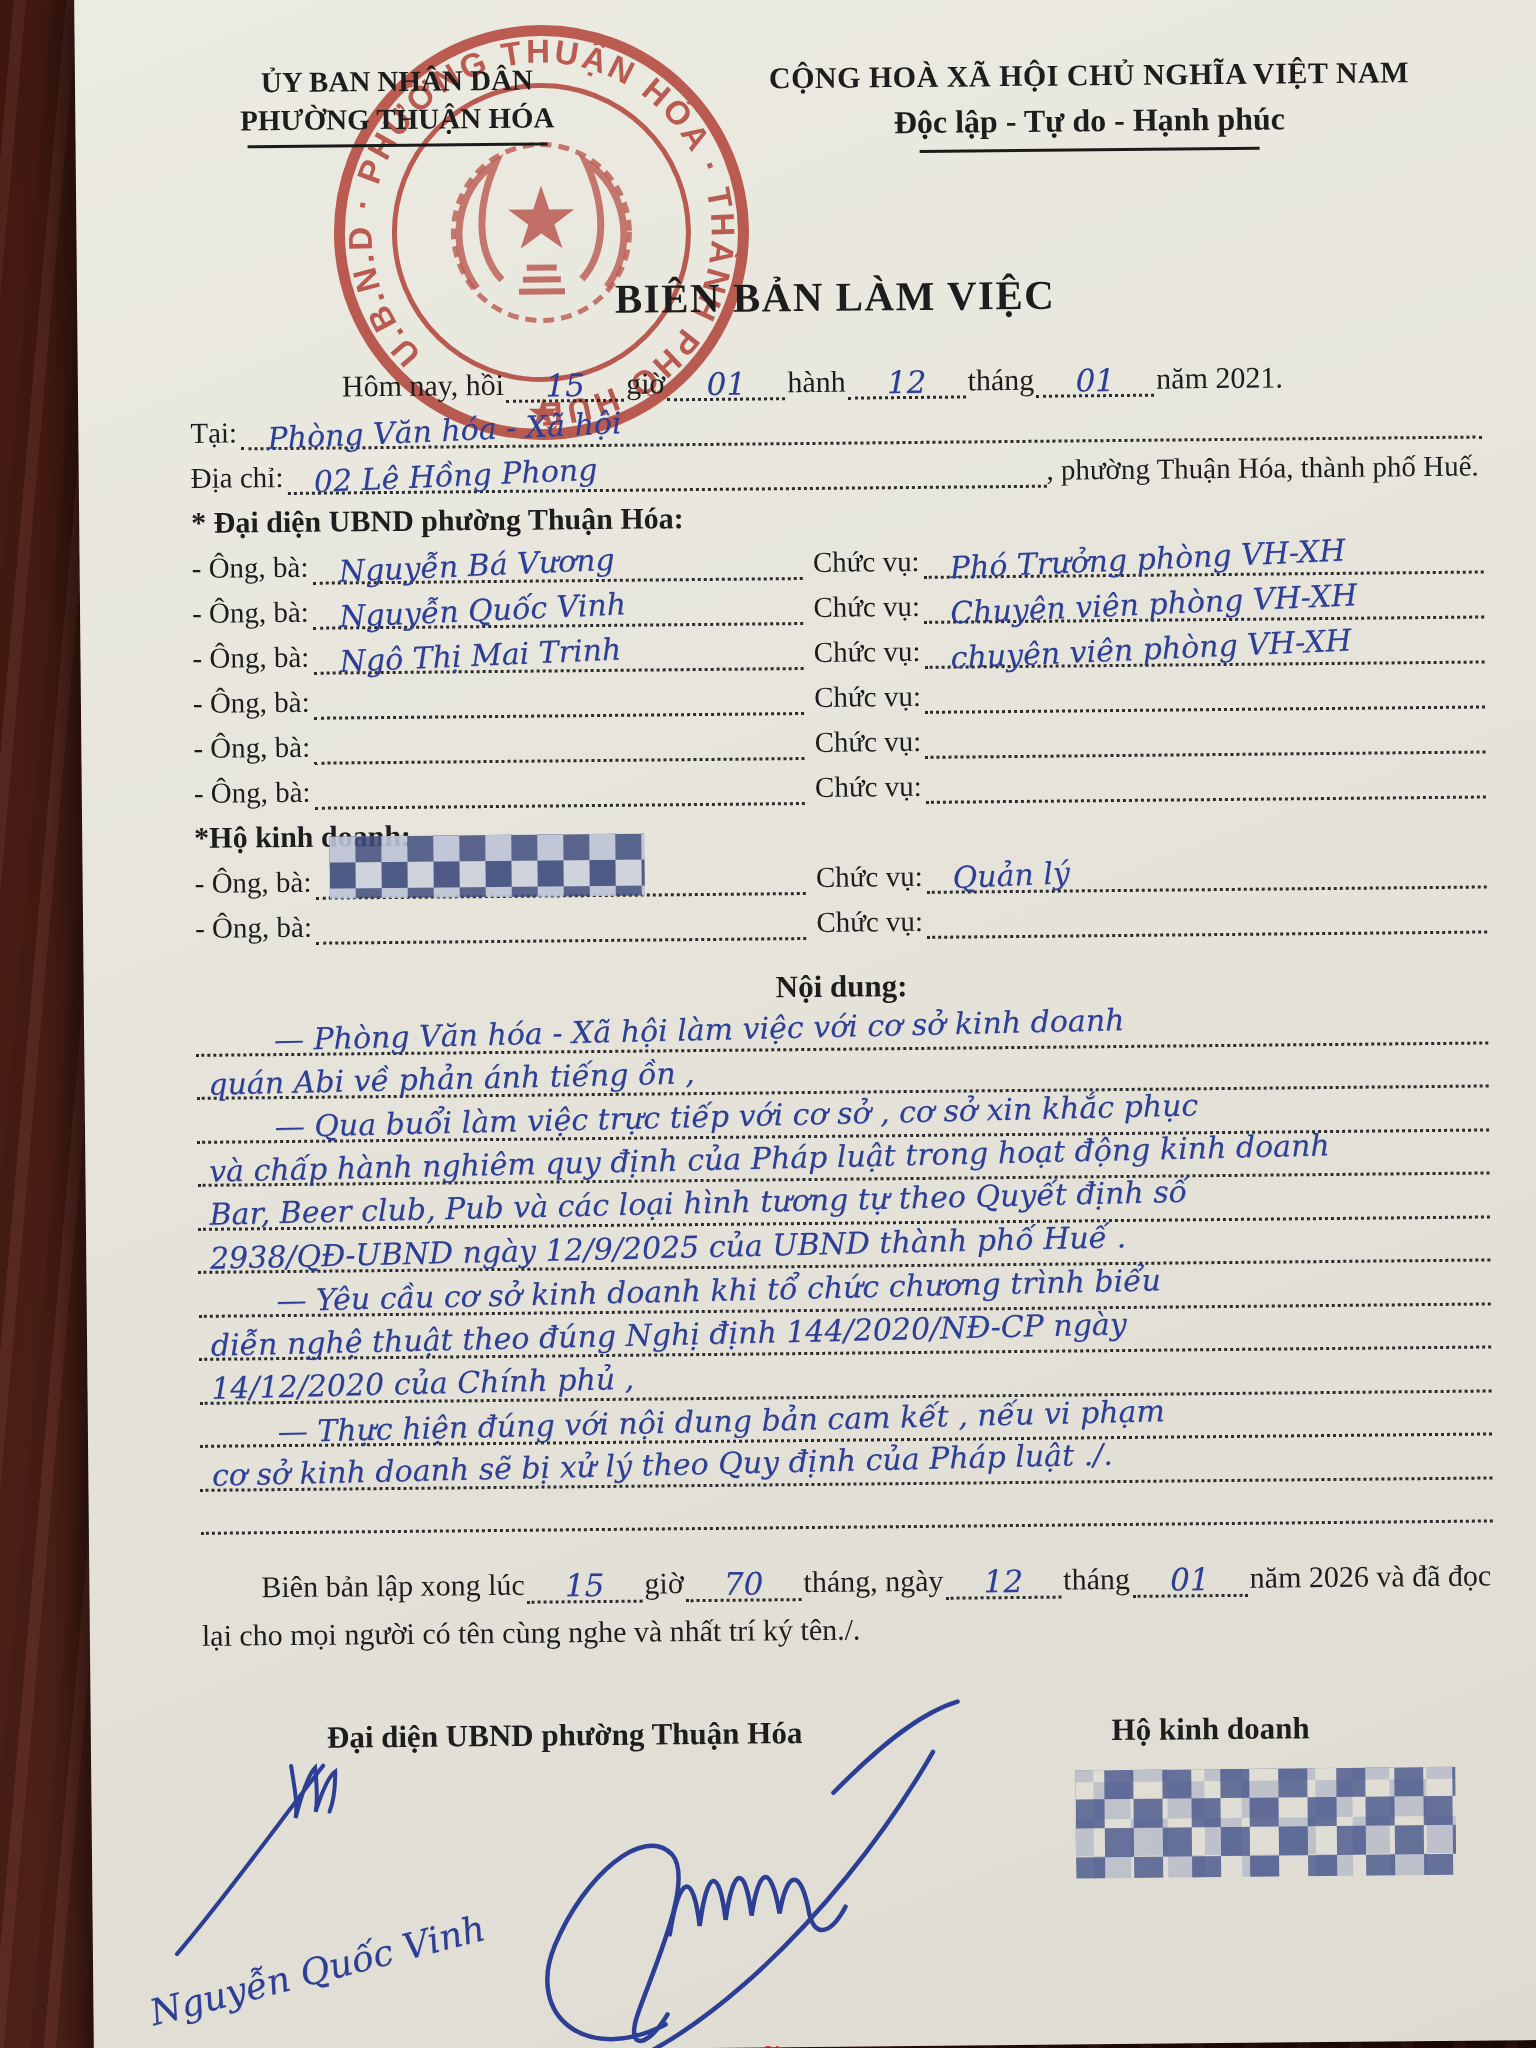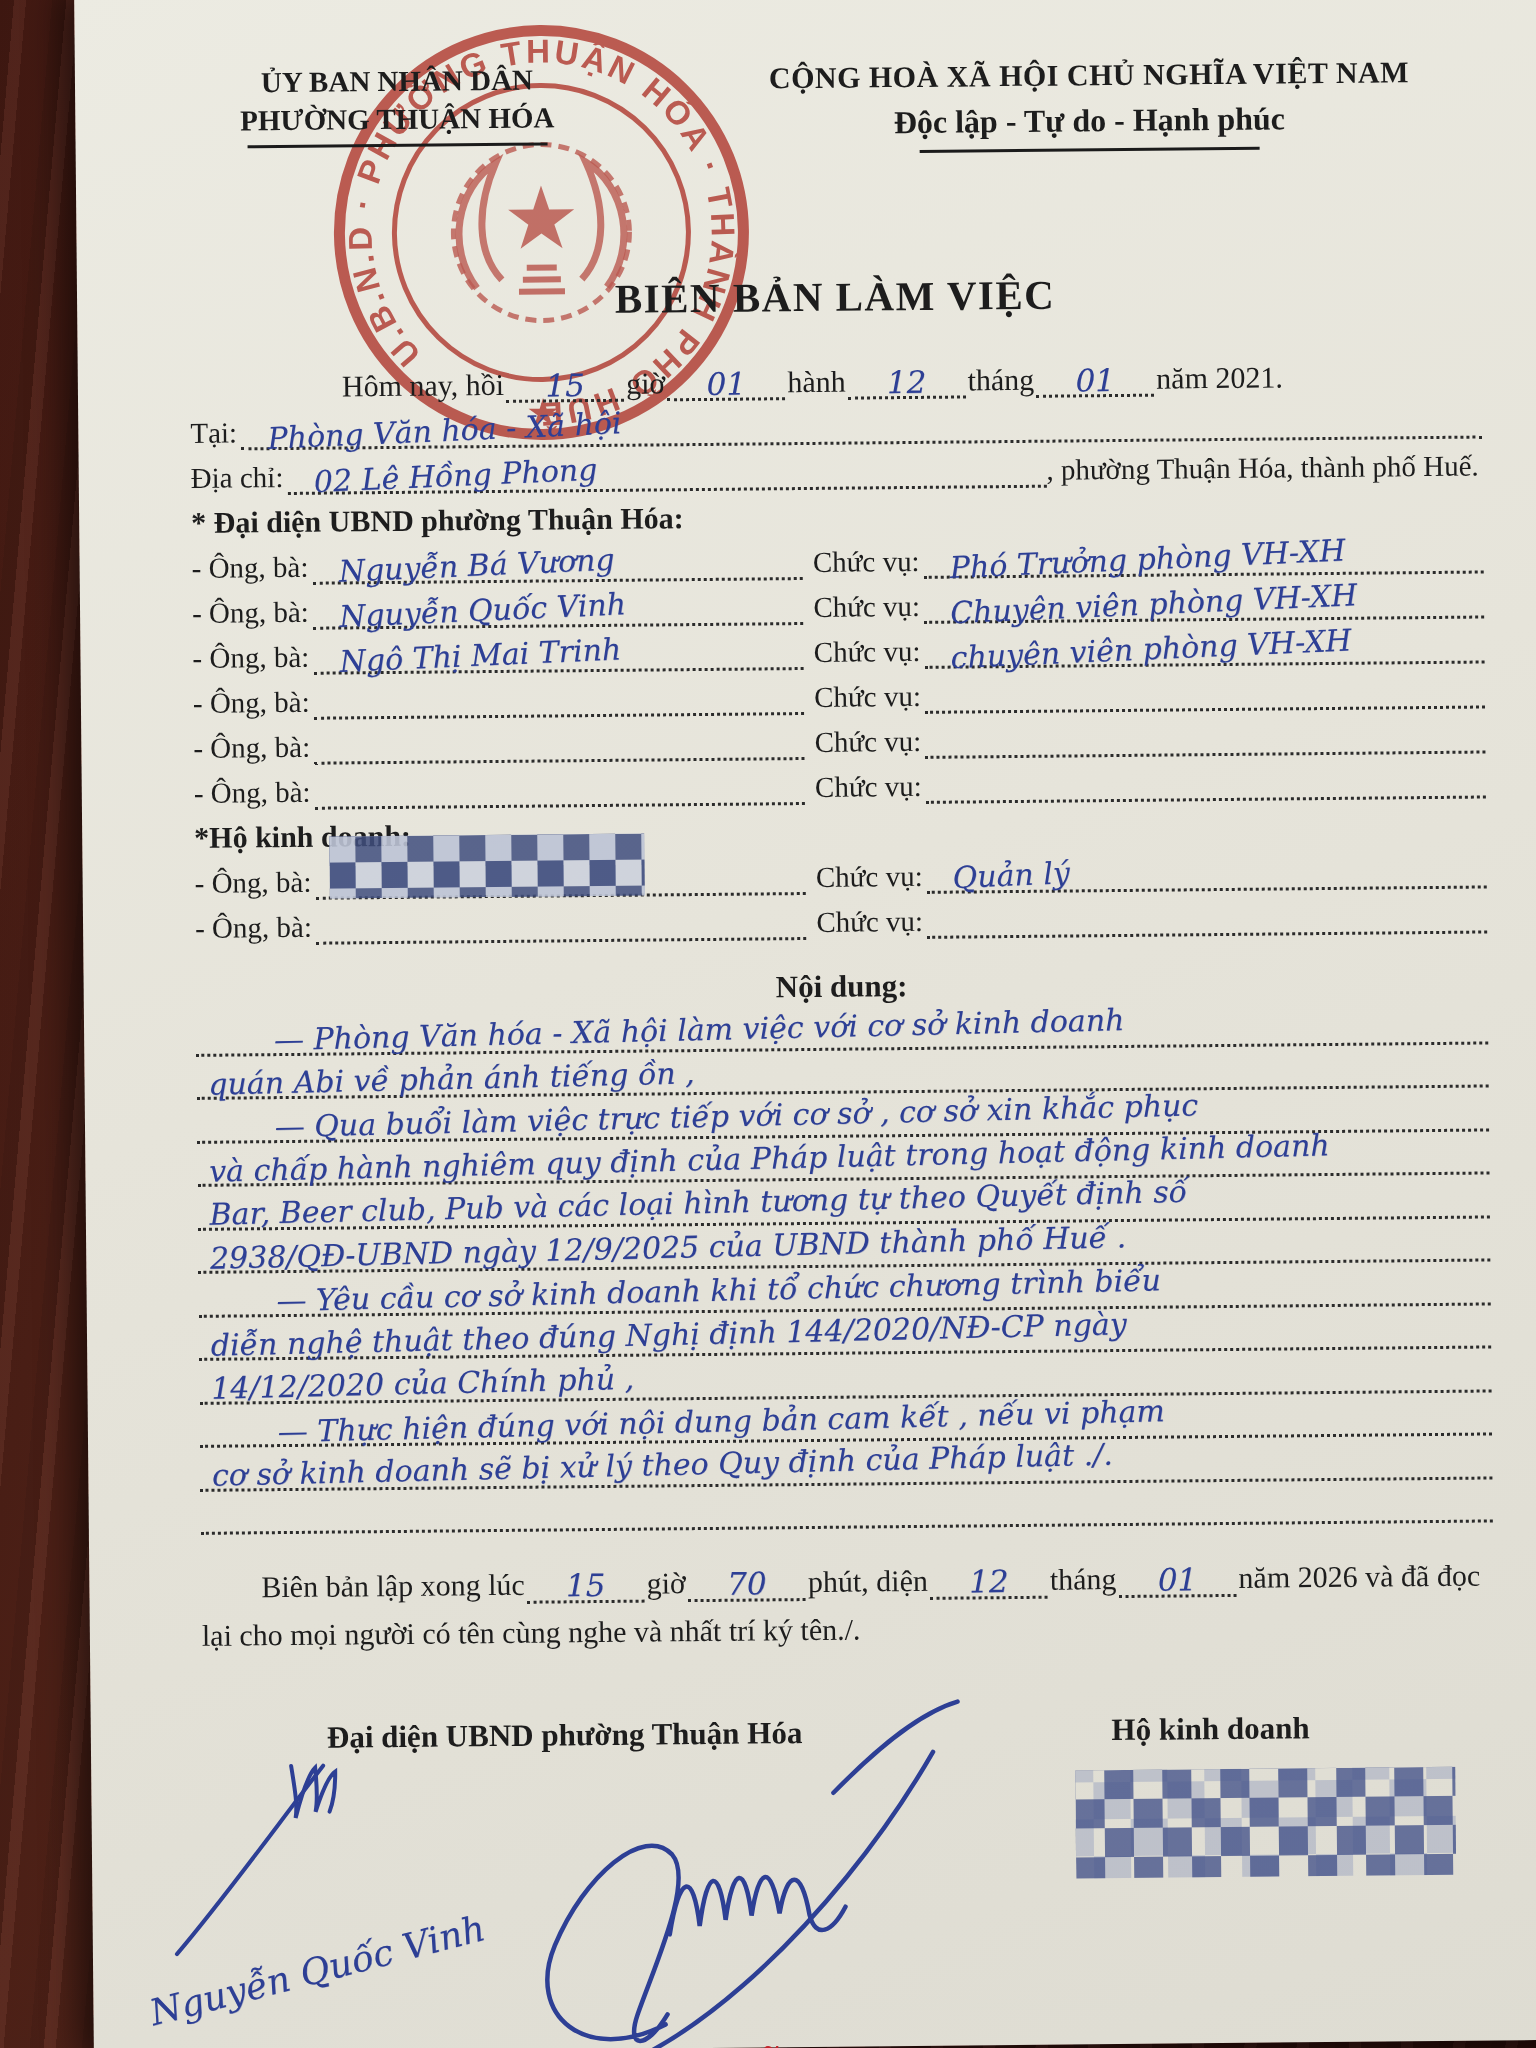--- a/index.html
+++ b/index.html
@@ -279,21 +279,21 @@
       <div class="closing">
         <div class="cl1">
           <span class="sep">Biên bản lập xong lúc</span>
           <span class="gap">
               <span class="hw">15</span>
             </span>
           <span class="sep">giờ</span>
           <span class="gap">
               <span class="hw">70</span>
             </span>
-          <span class="sep">phút, diện</span>
+          <span class="sep">tháng, ngày</span>
           <span class="gap">
               <span class="hw">12</span>
             </span>
           <span class="sep">tháng</span>
           <span class="gap">
               <span class="hw">01</span>
             </span>
           <span class="sep">năm 2026 và đã đọc</span>
         </div>
         <div class="cl2">lại cho mọi người có tên cùng nghe và nhất trí ký tên./.</div>

